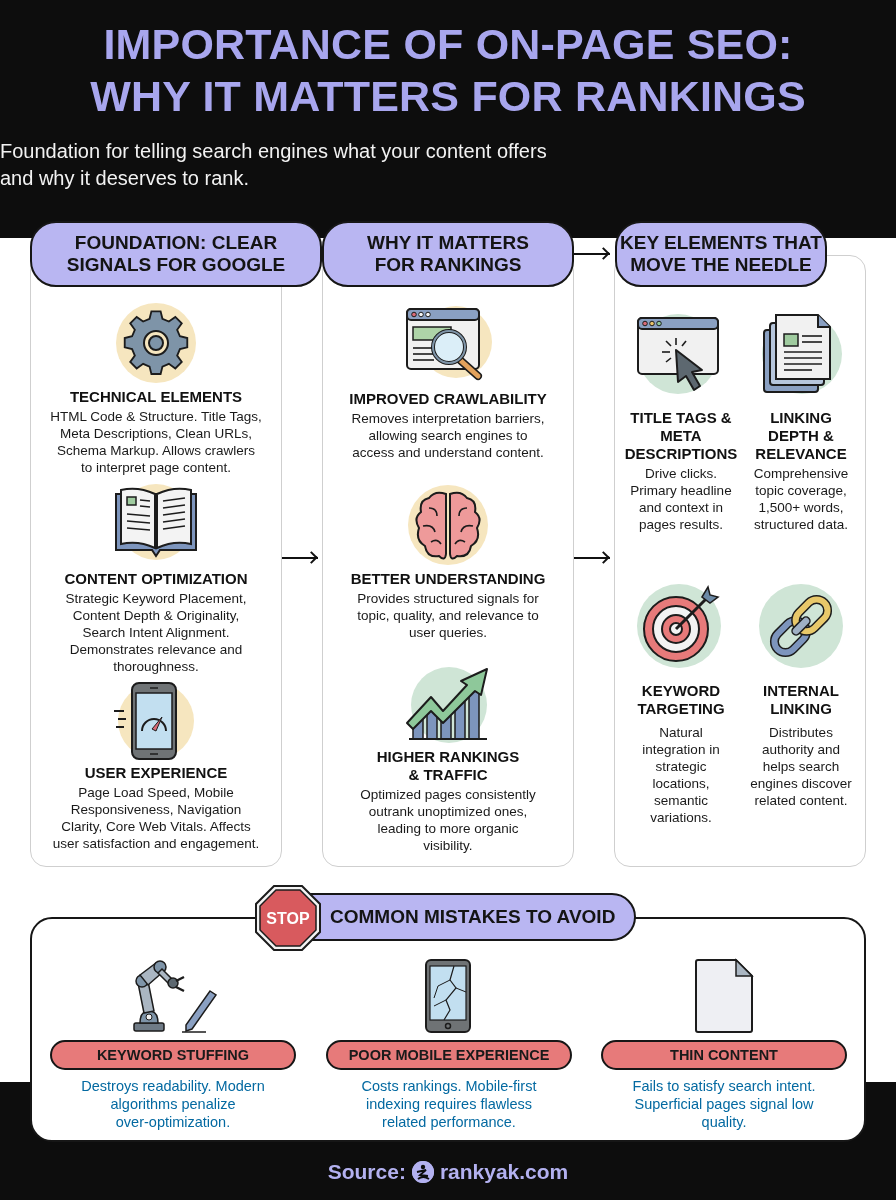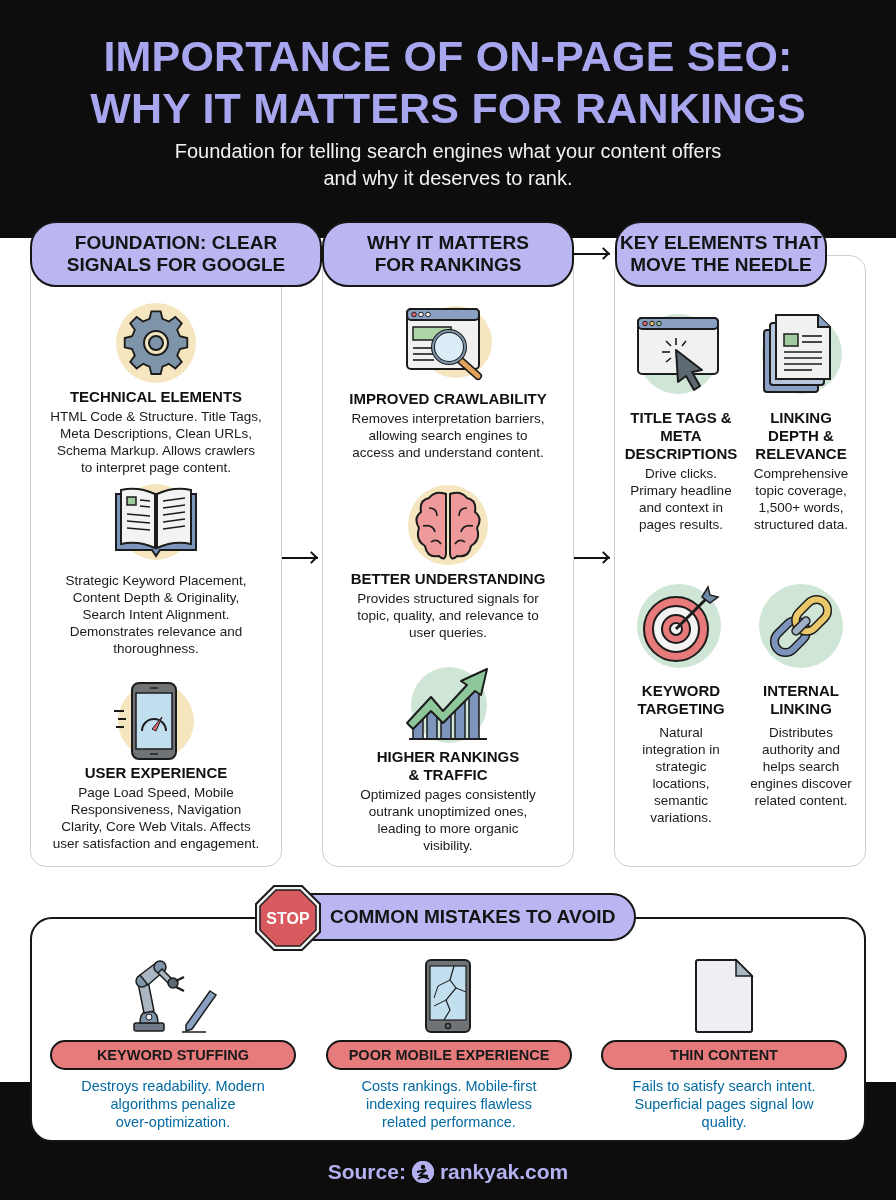--- a/index.html
+++ b/index.html
@@ -2,24 +2,24 @@
 <html><head>
 <meta charset="utf-8">
 <style>
   * { box-sizing: border-box; margin: 0; padding: 0; }
   html, body { width: 896px; height: 1200px; background: #ffffff; overflow: hidden; }
   body { position: relative; font-family: "Liberation Sans", sans-serif; color: #111; }
 
   .top-band { position: absolute; left: 0; top: 0; width: 896px; height: 238px; background: #0d0d0d; }
   .bottom-band { position: absolute; left: 0; top: 1082px; width: 896px; height: 118px; background: #0d0d0d; }
 
-  .title { position: absolute; top: 30px; left: 0; width: 896px; text-align: center;
+  .title { position: absolute; top: 18px; left: 0; width: 896px; text-align: center;
     font-family: "Liberation Sans", sans-serif; font-weight: 700; font-size: 43px; line-height: 52px;
     color: #a8a6ee; letter-spacing: 0.2px; }
-  .subtitle { position: absolute; top: 138px; left: 0; width: 896px; text-align: center;
+  .subtitle { position: absolute; top: 138px; left: 0; width: 896px; text-align: left;
     font-size: 20px; line-height: 27px; color: #f2f2f2; }
 
   .arrow-line { position: absolute; height: 2px; background: #111; }
   .arrow-head { position: absolute; width: 9px; height: 9px; border-right: 2px solid #111; border-top: 2px solid #111; transform: rotate(45deg); }
 
   .col { position: absolute; top: 255px; height: 612px; background: #fff; border: 1.5px solid #cfcfcf; border-radius: 16px; }
   .col-header { position: absolute; top: 221px; height: 66px; background: #b9b6f2; border: 2px solid #161616;
     border-radius: 26px; display: flex; align-items: center; justify-content: center; text-align: center;
     font-weight: 700; font-size: 19px; line-height: 22px; color: #141414; }
 
@@ -126,20 +126,21 @@
         <line x1="15" y1="44" x2="38" y2="46"></line>
       <line x1="51" y1="17" x2="73" y2="14"></line>
         <line x1="51" y1="24" x2="73" y2="21"></line>
         <line x1="51" y1="31" x2="73" y2="28"></line>
       <line x1="51" y1="38" x2="73" y2="35"></line>
         <line x1="51" y1="45" x2="73" y2="42"></line>
     </g>
   </svg>
 </div>
 <div class="item" style="left:36px;top:570px;width:240px;">
+  <div class="item-title">CONTENT OPTIMIZATION</div>
   <div class="item-desc">
     <div>Strategic Keyword Placement,</div>
       <div>Content Depth &amp; Originality,</div>
     <div>Search Intent Alignment.</div>
       <div>Demonstrates relevance and</div>
     <div>thoroughness.</div>
   </div>
 </div>
 
 <div class="icon-wrap" style="left:112px;top:681px;">

